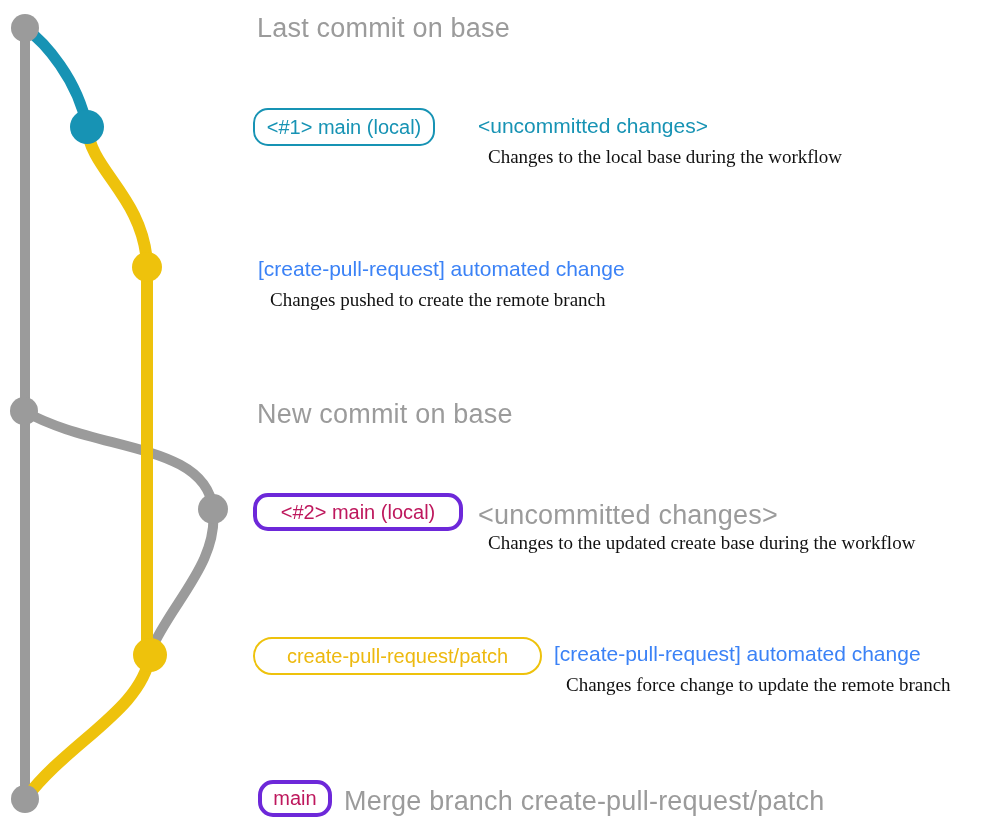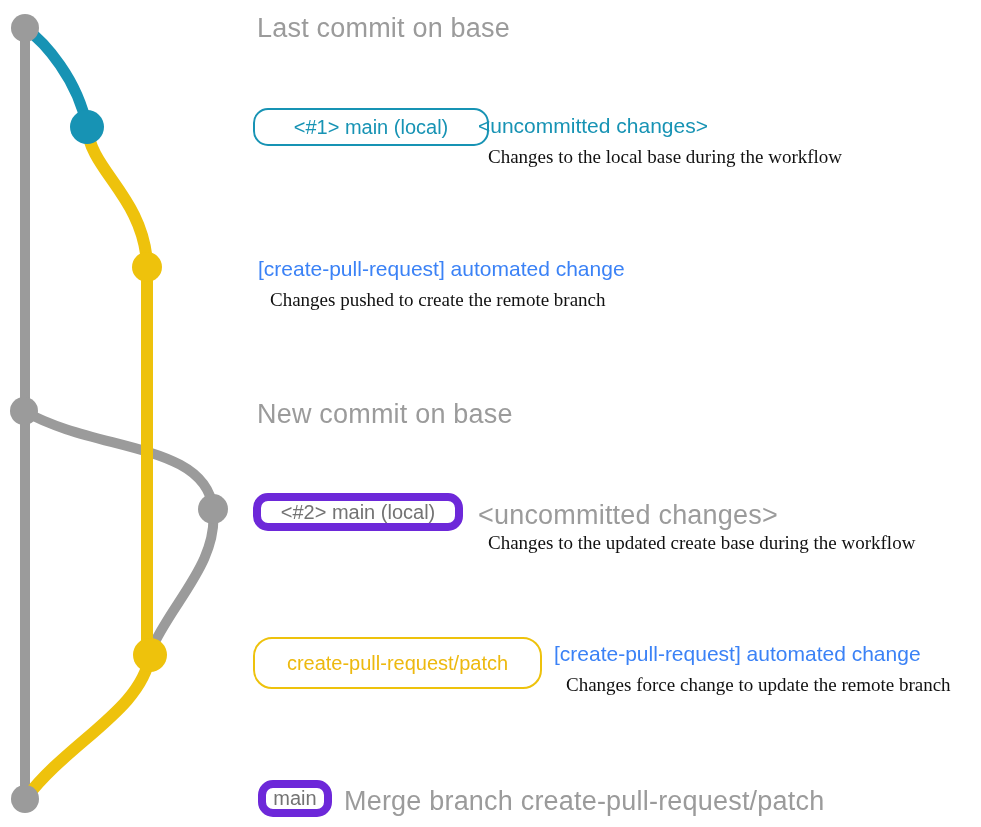--- a/index.html
+++ b/index.html
@@ -39,21 +39,21 @@
   .tag-box {
     box-sizing: border-box;
     display: flex;
     align-items: center;
     justify-content: center;
     border-radius: 15px;
     font-size: 20px;
     background: #ffffff;
   }
   .tag-teal { border: 2.5px solid #1793b4; color: #1793b4; }
-  .tag-gray { border: 8px solid #6d28d9; color: #737373; }
+  .tag-gray { border: 4px solid #6d28d9; color: #be185d; }
   .tag-yellow { border: 2.5px solid #eec20c; color: #edb90f; border-radius: 19px; }
 </style>
 </head>
 <body>
 
 <div class="stage">
 
   <svg class="graph-svg" width="981" height="827" viewBox="0 0 981 827">
 
     <path d="M 25 28 L 25 799" stroke="#9b9b9b" stroke-width="10" fill="none" stroke-linecap="round"></path>
@@ -74,33 +74,33 @@
     <circle cx="87" cy="127" r="17" fill="#1793b4"></circle>
     <circle cx="147" cy="267" r="15" fill="#eec20c"></circle>
     <circle cx="24" cy="411" r="14" fill="#9b9b9b"></circle>
     <circle cx="213" cy="509" r="15" fill="#9b9b9b"></circle>
     <circle cx="150" cy="655" r="17" fill="#eec20c"></circle>
     <circle cx="25" cy="799" r="14" fill="#9b9b9b"></circle>
   </svg>
 
   <div class="abs gray-heading" style="left:257px; top:13px;">Last commit on base</div>
 
-  <div class="abs tag-box tag-teal" style="left:253px; top:108px; width:236px; height:38px;">&lt;#1&gt; main (local)</div>
+  <div class="abs tag-box tag-teal" style="left:253px; top:108px; width:182px; height:38px;">&lt;#1&gt; main (local)</div>
   <div class="abs teal-heading" style="left:478px; top:114px;">&lt;uncommitted changes&gt;</div>
   <div class="abs caption" style="left:488px; top:146px;">Changes to the local base during the workflow</div>
 
   <div class="abs yellow-heading" style="left:258px; top:257px;">[create-pull-request] automated change</div>
   <div class="abs caption" style="left:270px; top:289px;">Changes pushed to create the remote branch</div>
 
   <div class="abs gray-heading" style="left:257px; top:399px;">New commit on base</div>
 
   <div class="abs tag-box tag-gray" style="left:253px; top:493px; width:210px; height:38px;">&lt;#2&gt; main (local)</div>
   <div class="abs gray-heading" style="left:478px; top:500px;">&lt;uncommitted changes&gt;</div>
   <div class="abs caption" style="left:488px; top:532px;">Changes to the updated create base during the workflow</div>
 
-  <div class="abs tag-box tag-yellow" style="left:253px; top:637px; width:289px; height:52px;">create-pull-request/patch</div>
+  <div class="abs tag-box tag-yellow" style="left:253px; top:637px; width:289px; height:38px;">create-pull-request/patch</div>
   <div class="abs yellow-heading" style="left:554px; top:642px;">[create-pull-request] automated change</div>
   <div class="abs caption" style="left:566px; top:674px;">Changes force change to update the remote branch</div>
 
   <div class="abs tag-box tag-gray" style="left:258px; top:780px; width:74px; height:37px;text-align:center;">main</div>
   <div class="abs gray-heading" style="left:344px; top:786px;">Merge branch create-pull-request/patch</div>
 
 </div>
 
 </body></html>

